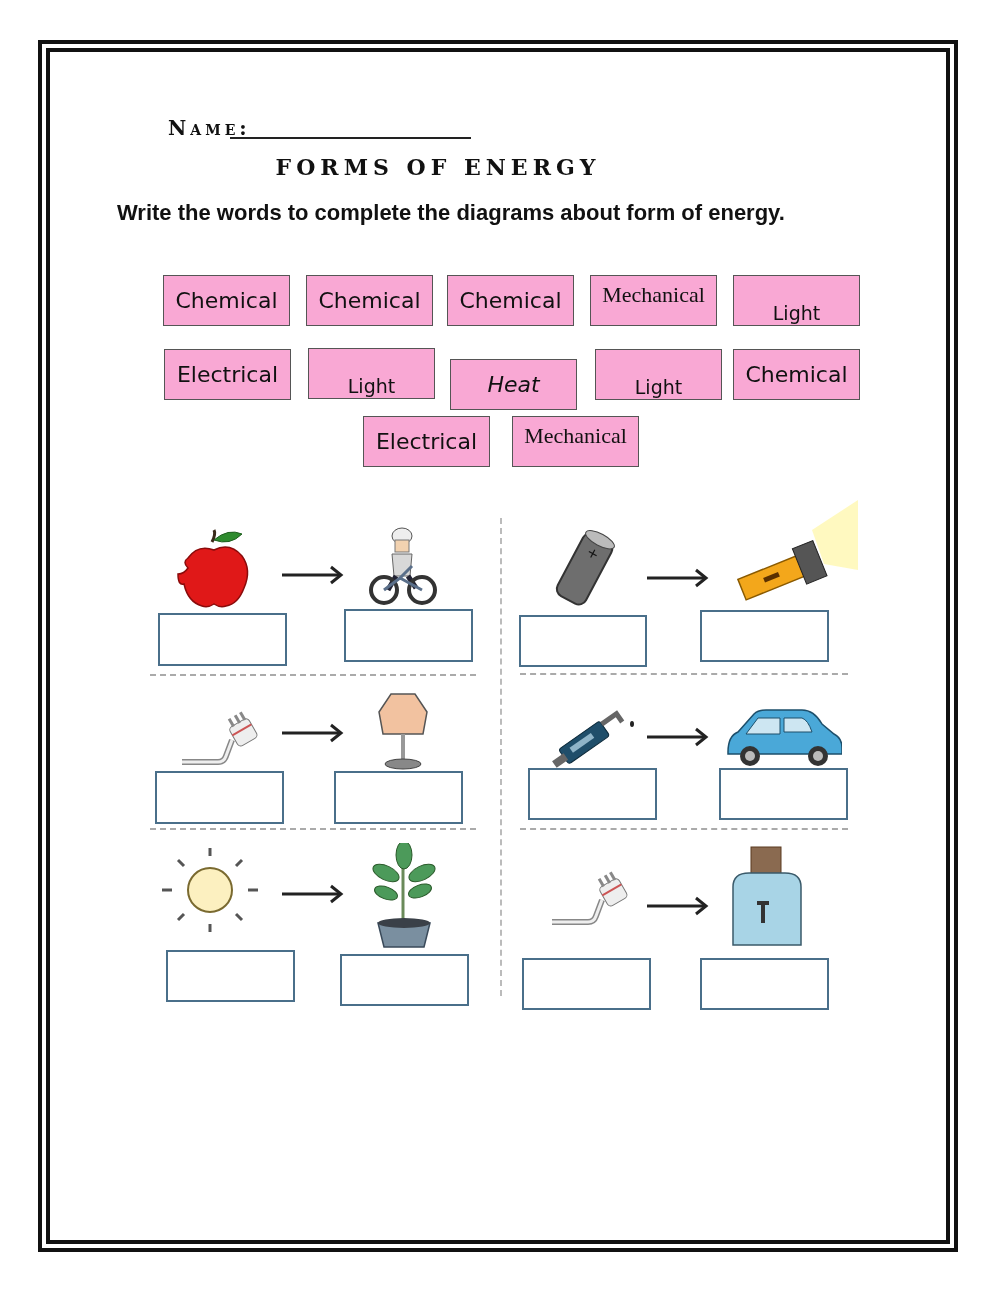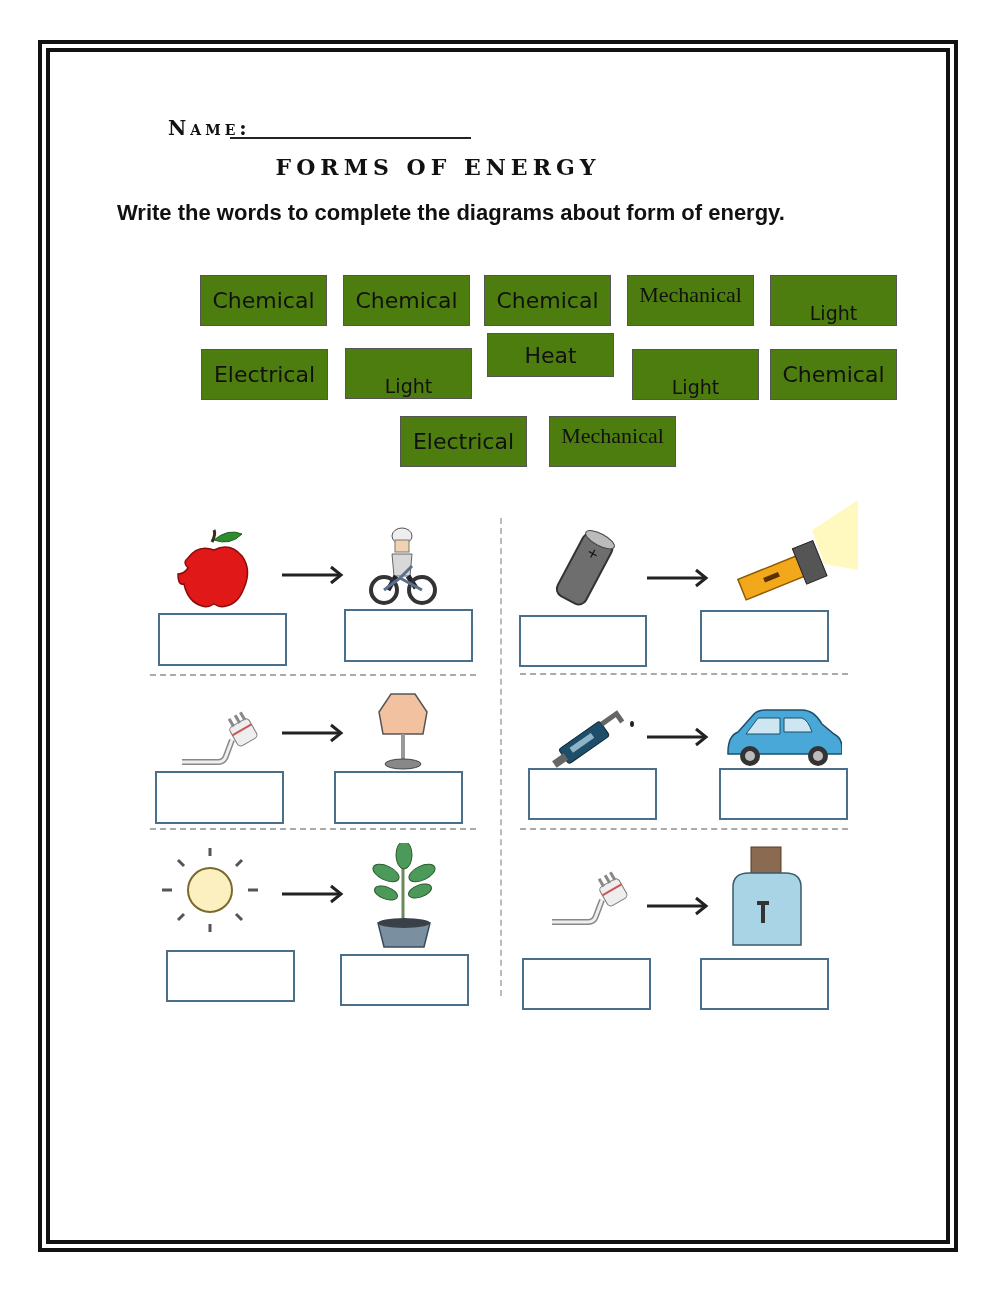--- a/index.html
+++ b/index.html
@@ -4,21 +4,21 @@
 <style>
   html, body { margin:0; padding:0; background:#fff; }
   body { width:1000px; height:1291px; position:relative; overflow:hidden; font-family:"Liberation Sans", sans-serif; color:#111; }
   .abs { position:absolute; }
   .frame-outer { left:38px; top:40px; width:912px; height:1204px; border:4px solid #111; }
   .frame-inner { left:46px; top:48px; width:896px; height:1188px; border:4px solid #111; }
   .name-label { left:120px; top:116px; font-family:"DejaVu Serif", serif; font-weight:900; font-size:20px; letter-spacing:4px; font-variant:small-caps;margin-left:48px; }
   .name-line { left:230px; top:137px; width:241px; height:0; border-top:2px solid #222; }
   .title { left:0; width:876px; top:154px; text-align:center; font-family:"DejaVu Serif", serif; font-weight:900; font-size:22px; letter-spacing:5px; text-transform:uppercase; }
   .instr { left:117px; top:200px; font-size:22px; font-weight:bold; }
-  .tile { box-sizing:border-box; border:1.5px solid #555; background:#4d7c0f; display:flex; align-items:center; justify-content:center; font-family:"DejaVu Sans", sans-serif; font-size:22px; color:#111;margin-left:37px; }
+  .tile { box-sizing:border-box; border:1.5px solid #555; background:#f9a8d4; display:flex; align-items:center; justify-content:center; font-family:"DejaVu Sans", sans-serif; font-size:22px; color:#111; }
   .tile.small { font-size:22px; align-items:flex-start; padding-top:6px;font-family:Liberation Serif, serif; }
   .tile.light { align-items:flex-start; padding-top:26px; font-size:19px; }
   .ansbox { box-sizing:border-box; border:2px solid #4a6f8a; background:#fff; }
   .hdash { height:0; border-top:2px dashed #aaa; }
   .vdash { width:0; border-left:2px dashed #bbb; }
   .arrow { width:62px; height:20px; }
 </style>
 </head>
 <body>
 
@@ -31,21 +31,21 @@
 <div class="abs instr">Write the words to complete the diagrams about form of energy.</div>
 
 <div class="abs tile" style="left:163px;top:275px;width:127px;height:51px;">Chemical</div>
 <div class="abs tile" style="left:306px;top:275px;width:127px;height:51px;">Chemical</div>
 <div class="abs tile" style="left:447px;top:275px;width:127px;height:51px;">Chemical</div>
 <div class="abs tile small" style="left:590px;top:275px;width:127px;height:51px;">Mechanical</div>
 <div class="abs tile light" style="left:733px;top:275px;width:127px;height:51px;">Light</div>
 
 <div class="abs tile" style="left:164px;top:349px;width:127px;height:51px;">Electrical</div>
 <div class="abs tile light" style="left:308px;top:348px;width:127px;height:51px;">Light</div>
-<div class="abs tile" style="left:450px;top:333px;width:127px;height:44px;">Heat</div>
+<div class="abs tile" style="left:450px;top:359px;width:127px;height:51px;font-style:italic;">Heat</div>
 <div class="abs tile light" style="left:595px;top:349px;width:127px;height:51px;">Light</div>
 <div class="abs tile" style="left:733px;top:349px;width:127px;height:51px;">Chemical</div>
 
 <div class="abs tile" style="left:363px;top:416px;width:127px;height:51px;">Electrical</div>
 <div class="abs tile small" style="left:512px;top:416px;width:127px;height:51px;">Mechanical</div>
 
 <div class="abs vdash" style="left:500px;top:518px;height:478px;"></div>
 <div class="abs hdash" style="left:150px;top:674px;width:326px;"></div>
 <div class="abs hdash" style="left:520px;top:673px;width:328px;"></div>
 <div class="abs hdash" style="left:150px;top:828px;width:326px;"></div>

